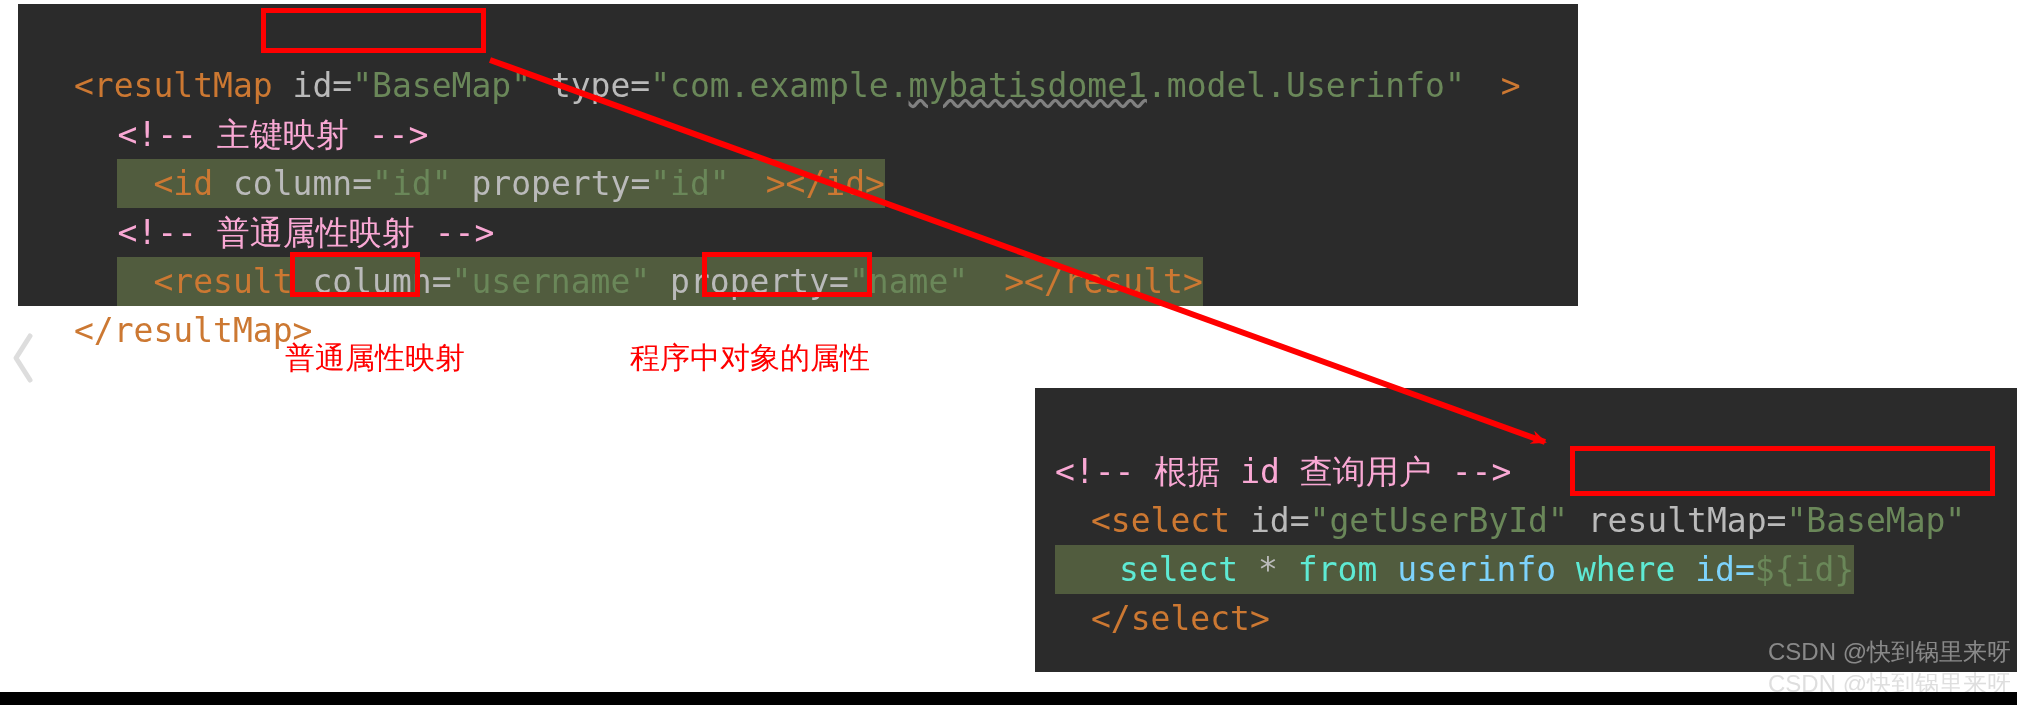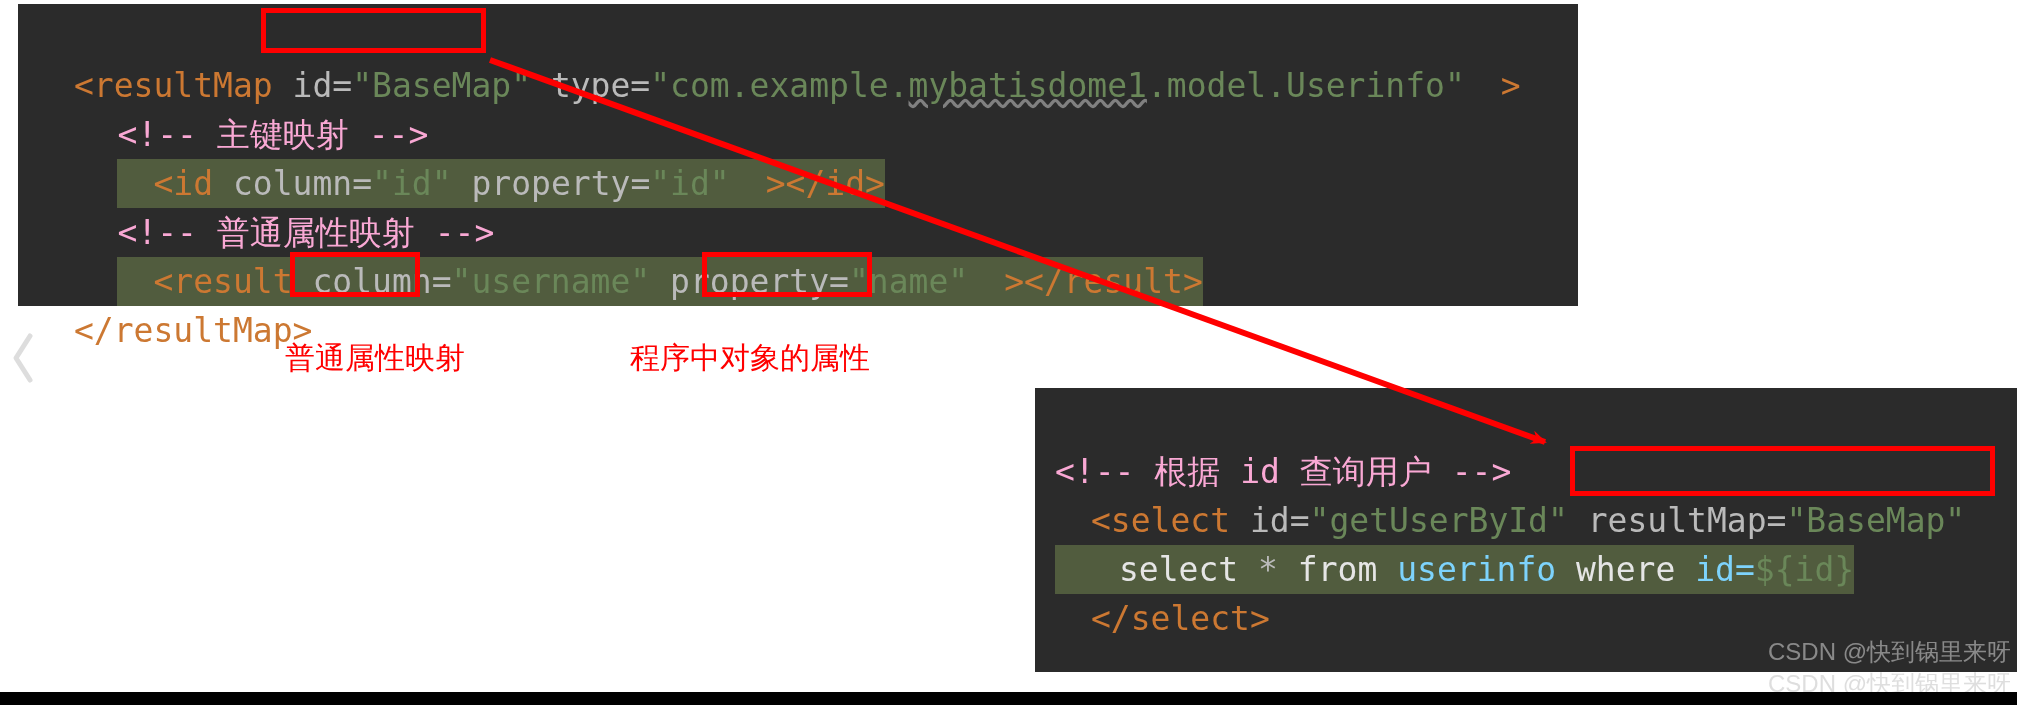--- a/index.html
+++ b/index.html
@@ -10,21 +10,21 @@
     background: #ffffff;
     font-family: "Consolas", "Menlo", "Monaco", monospace;
     overflow: hidden;
     position: relative;
   }
   .t-tag     { color: #cc7832; margin-left: 36px; }
   .t-attr    { color: #bababa; text-align: center; }
   .t-eq      { color: #bababa; }
   .t-str     { color: #6a8759; }
   .t-comment { color: #f9a8d4; }
-  .t-kw      { color: #e5e5e5; margin-top: 27px; }
+  .t-kw      { color: #5eead4; margin-top: 27px; }
   .t-ident   { color: #7dd3fc; }
   .t-star    { color: #bababa; }
 
   #panel-top {
     position: absolute;
     left: 18px;
     top: 4px;
     width: 1560px;
     height: 302px;
     background: #2b2b2b;

